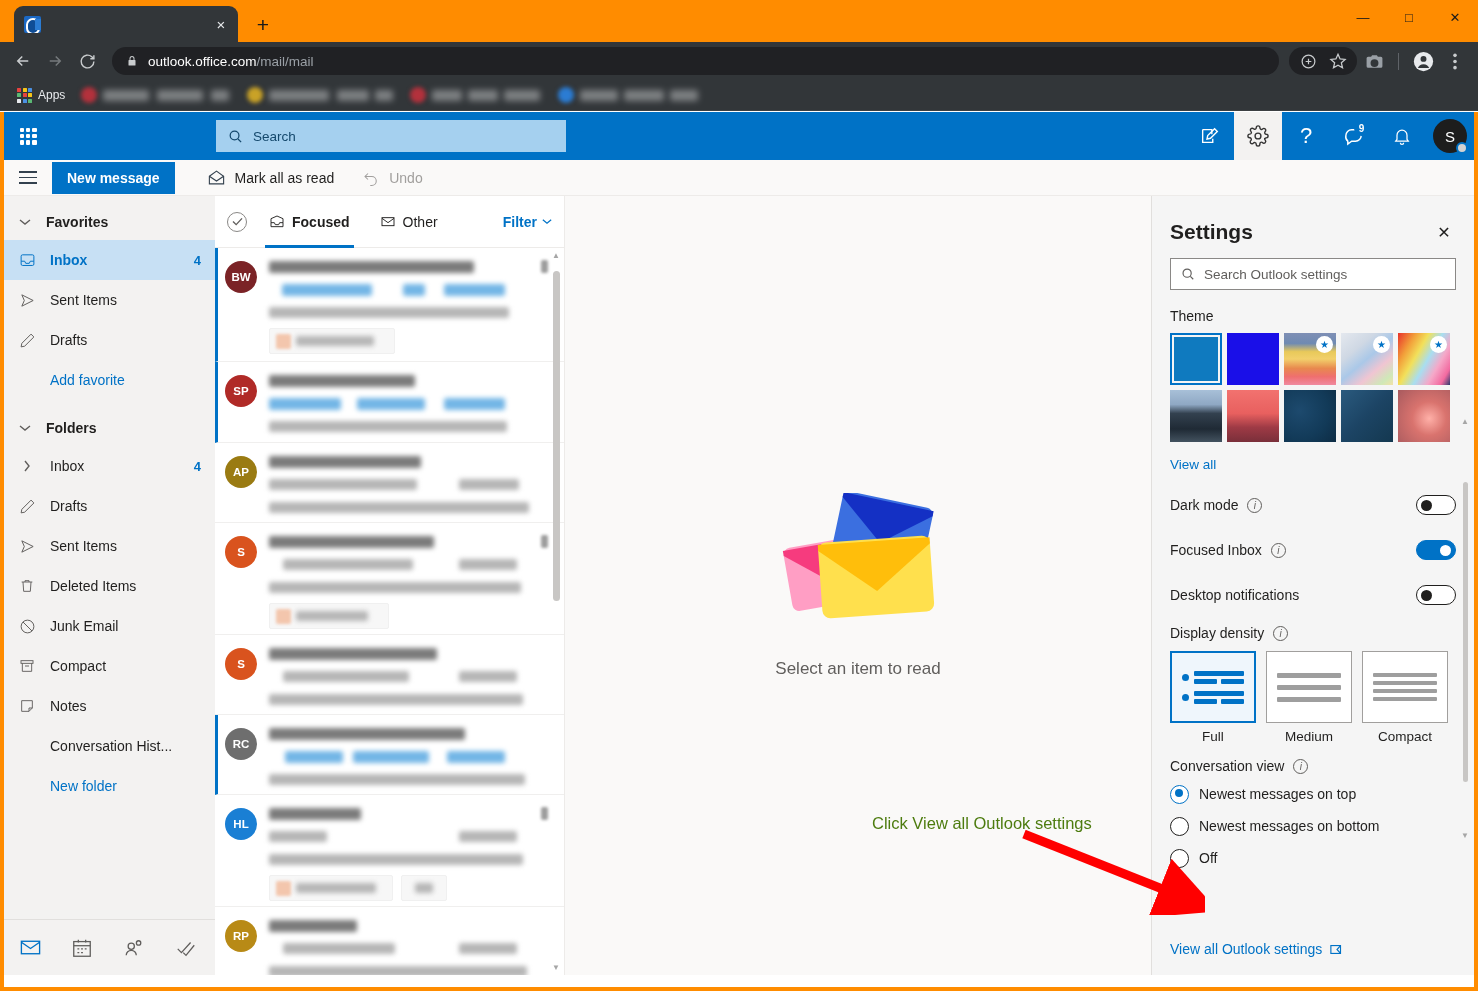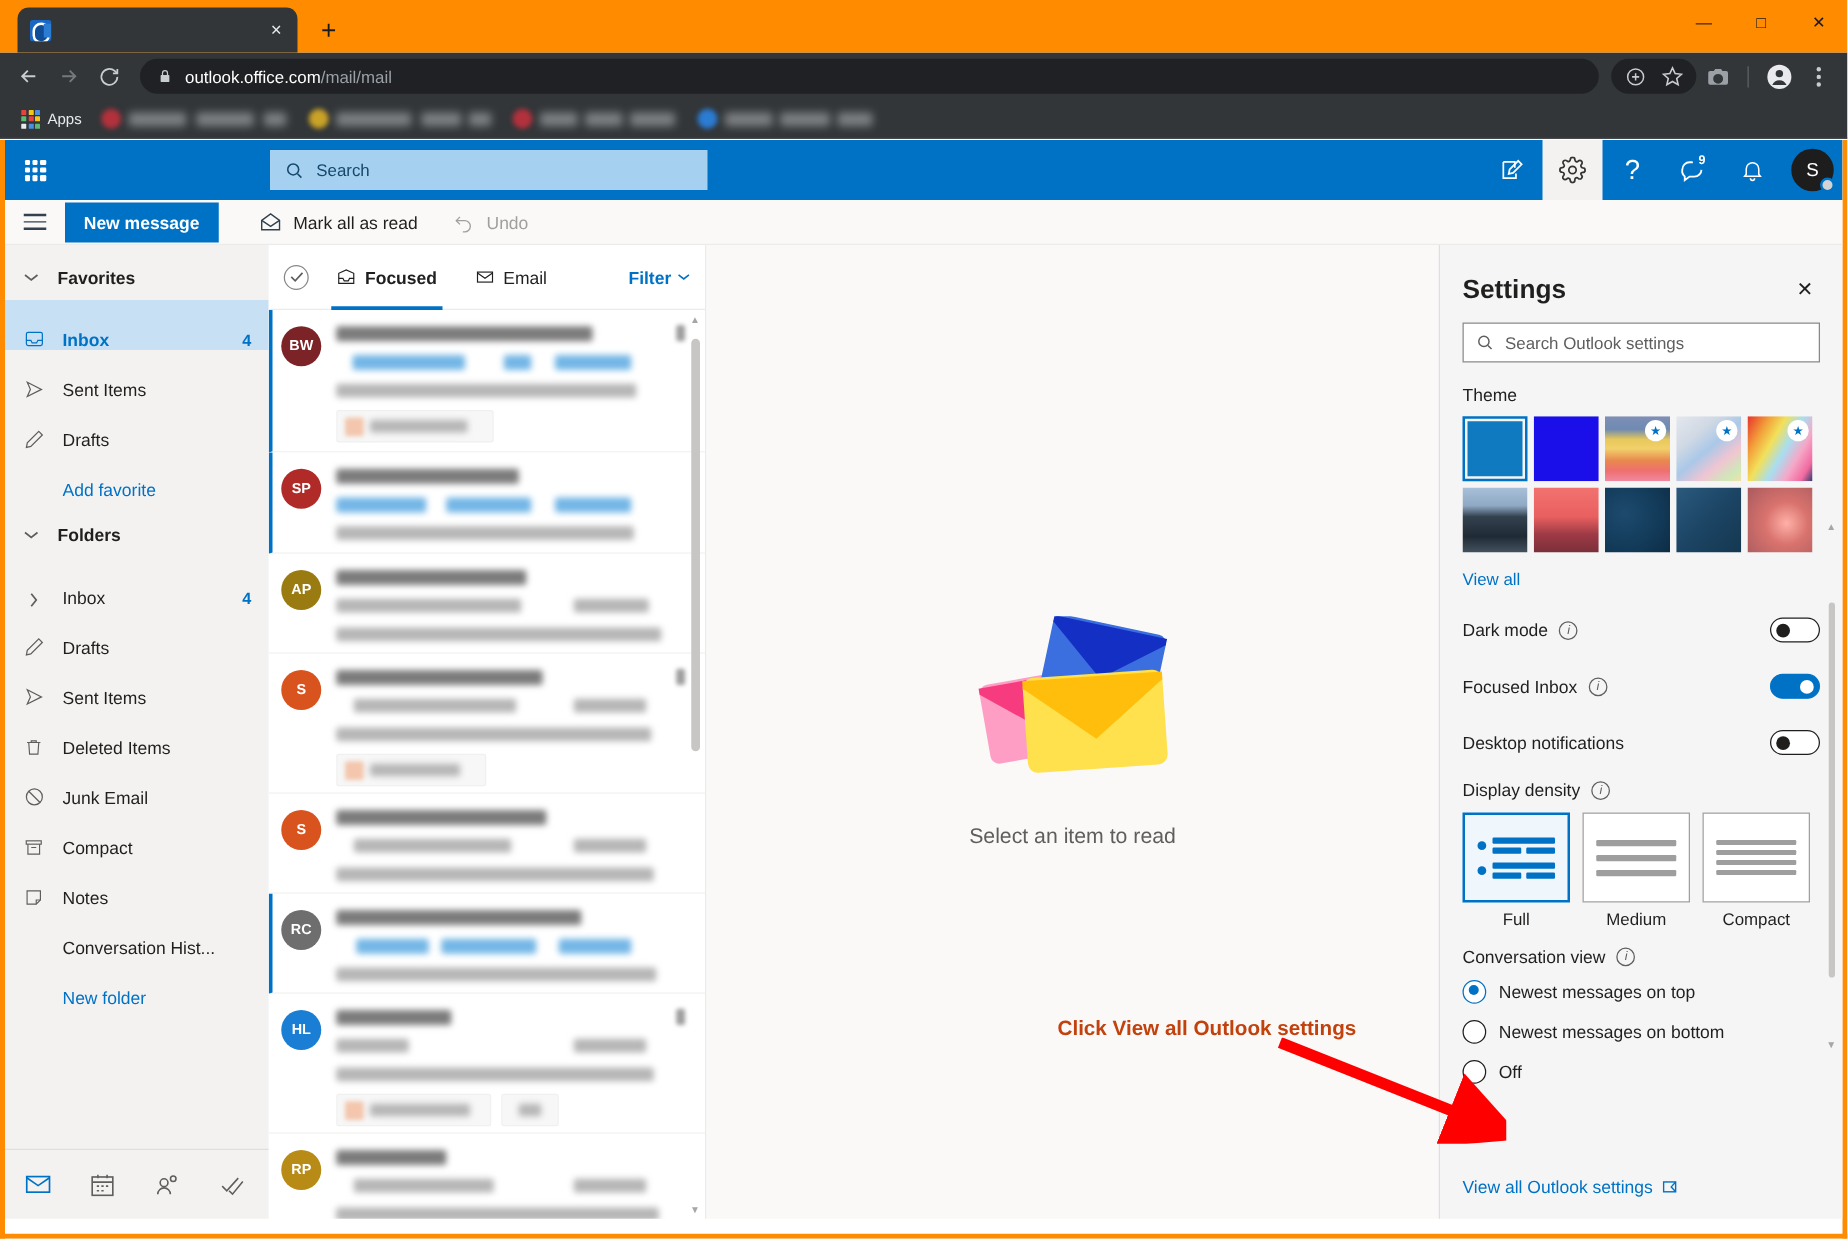--- a/index.html
+++ b/index.html
@@ -183,21 +183,21 @@
   .folder-scroll { flex: 1; overflow: hidden; padding-top: 8px; }
   .fgroup {
     display: flex; align-items: center; height: 36px; padding-left: 14px;
     font-size: 14px; font-weight: bold; color: #201f1e; gap: 14px; cursor: pointer;
   }
   .chev {
     width: 14px; display: flex; align-items: center; justify-content: center;
     color: #605e5c; font-size: 11px;
   }
   .fitem {
-    display: flex; align-items: flex-end; height: 40px; padding-left: 14px;
+    display: flex; align-items: center; height: 40px; padding-left: 14px;
     padding-right: 14px; font-size: 14px; color: #201f1e; gap: 14px; cursor: pointer;
   }
   .fitem .ficon {
     width: 18px; display: flex; align-items: center; justify-content: center;
     color: #605e5c; flex: 0 0 18px;
   }
   .fitem .flabel { flex: 1; white-space: nowrap; overflow: hidden; }
   .fitem .fcount { font-size: 13px; color: #0072c6; font-weight: bold; }
   .fitem.sel { background: #c7e0f4; }
   .fitem.sel .flabel, .fitem.sel .ficon { color: #0072c6; font-weight: bold; }
@@ -371,22 +371,22 @@
   }
   .footer-link { font-size: 14px; color: #0072c6; cursor: pointer; }
   .set-scrollbar {
     position: absolute; right: 4px; top: 106px; bottom: 84px; width: 10px;
     display: flex; flex-direction: column; align-items: center; justify-content: space-between;
   }
   .ss-thumb { width: 5px; background: #c8c6c4; border-radius: 3px; flex: 0 0 300px; margin-top: 6px; }
 
   
   .annot-text {
-    position: absolute; left: 846px; top: 814px; font-size: 16.5px;
-    font-weight: bold; color: #c2410c; white-space: nowrap;
+    position: absolute; left: 872px; top: 814px; font-size: 16.5px;
+    font-weight: normal; color: #4d7c0f; white-space: nowrap;
   }
   .annot-arrow { position: absolute; left: 1020px; top: 830px; pointer-events: none; }
 </style>
 </head>
 <body>
 
 <div class="browser">
 
   <div class="titlebar">
     <div class="tab">
@@ -775,21 +775,21 @@
                   <path d="M3 13V7l9-4 9 4v6"></path>
                   <path d="M3 13h5l1.5 3h5L16 13h5v6H3z"></path>
                 </svg>
             <span>Focused</span>
           </div>
           <div class="pivot">
             <svg width="16" height="16" viewBox="0 0 24 24" fill="none" stroke="#201f1e" stroke-width="1.4">
                   <rect x="3" y="5.5" width="18" height="12"></rect>
                   <path d="M3 6.5L12 13l9-6.5"></path>
                 </svg>
-            <span>Email</span>
+            <span>Other</span>
           </div>
           <div class="filter">
             <span>Filter</span>
             <svg width="10" height="7" viewBox="0 0 12 8" fill="none" stroke="currentColor" stroke-width="1.5">
                   <path d="M1 2l5 4 5-4"></path>
                 </svg>
           </div>
         </div>
 
         <div class="ml-items">

